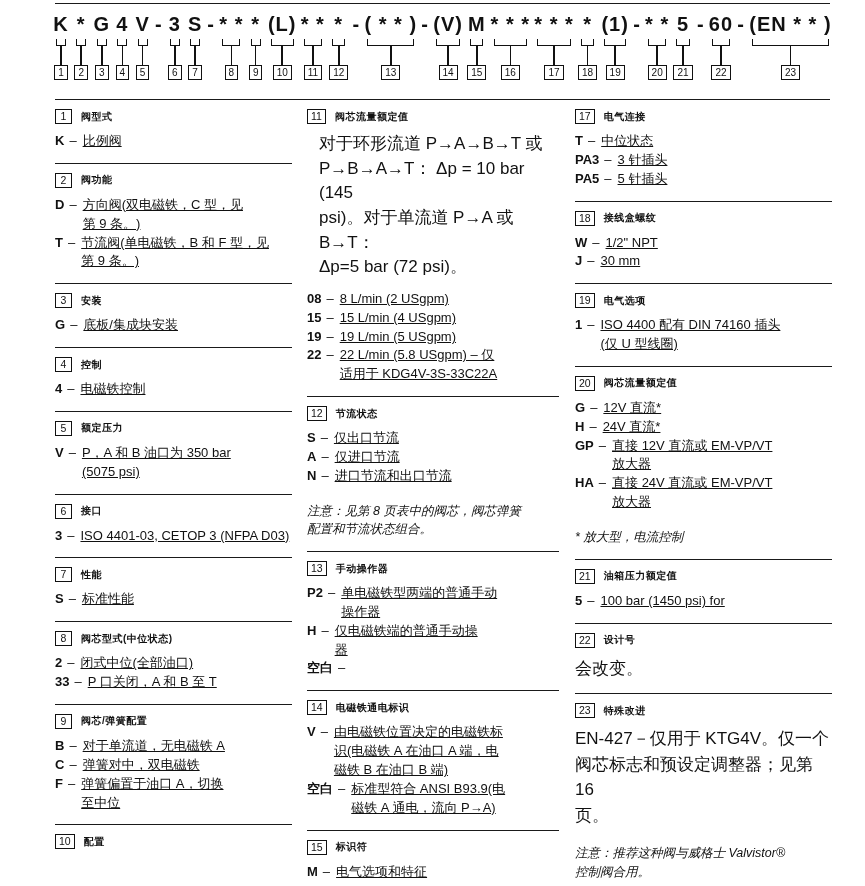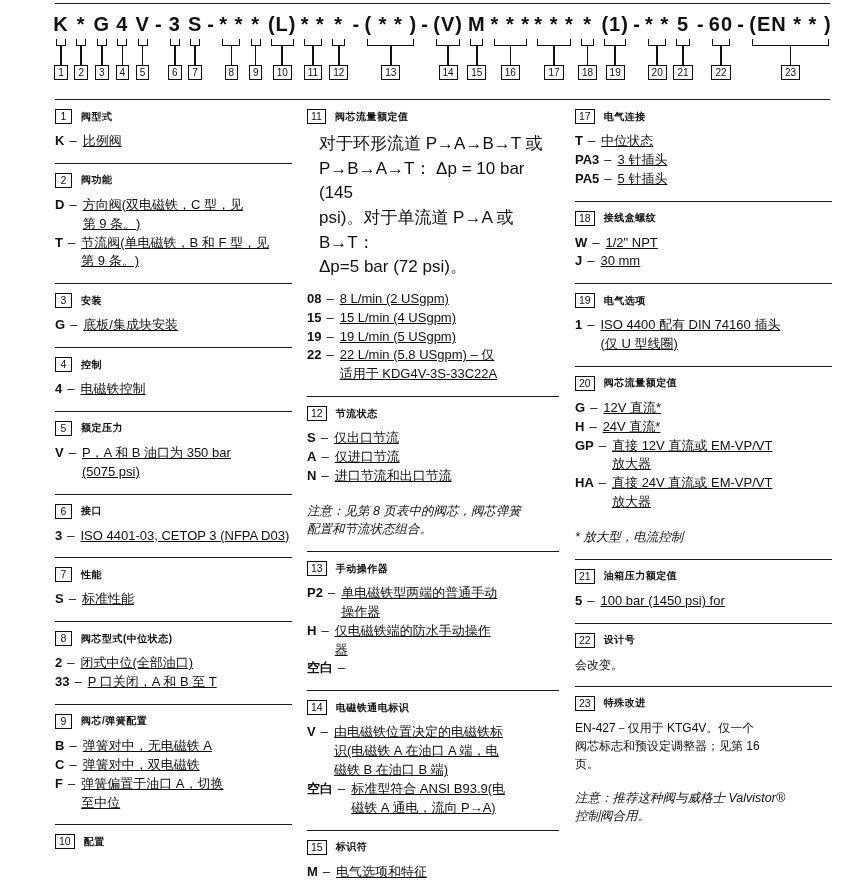--- a/index.html
+++ b/index.html
@@ -30,21 +30,21 @@
   .section{padding:5px 0 12px;}
   .section + .section{border-top:1px solid #1a1a1a;}
   .sec-title{display:flex;align-items:center;gap:9px;margin:4px 0 8px;}
   .sec-title .numbox{font-size:10.5px;min-width:9px;}
   .sec-title .t{font-weight:bold;font-size:10px;letter-spacing:.5px;}
   .item{display:flex;align-items:flex-start;font-size:13px;line-height:1.45;margin:0;}
   .item .code{font-weight:bold;margin-right:5px;white-space:nowrap;}
   .item .dash{margin-right:6px;}
   .item .desc{white-space:pre-line;text-decoration:underline;}
   .intro{font-size:17px;line-height:1.45;white-space:pre-line;margin:0 12px 10px;}
-  .body{font-size:12px;line-height:1.5;white-space:pre-line;margin:0;}
+  .body{font-size:17px;line-height:1.5;white-space:pre-line;margin:0;}
   .note{font-style:italic;font-size:12.5px;line-height:1.5;white-space:pre-line;margin:16px 0 0;}
 </style>
 </head>
 <body>
 
 <div id="rule-top" class="rule"></div>
 
 <div id="diagram">
   <div id="code-segments">
       <div class="seg">
@@ -314,21 +314,21 @@
       </div>
     </section>
     <section class="section">
       <div class="sec-title">
         <span class="numbox">9</span>
         <span class="t">阀芯/弹簧配置</span>
       </div>
       <div class="item">
         <span class="code">B</span>
         <span class="dash">–</span>
-        <span class="desc">弹簧对中，无电磁铁 A</span>
+        <span class="desc">对于单流道，无电磁铁 A</span>
       </div>
       <div class="item">
         <span class="code">C</span>
         <span class="dash">–</span>
         <span class="desc">弹簧对中，双电磁铁</span>
       </div>
       <div class="item">
         <span class="code">F</span>
         <span class="dash">–</span>
         <span class="desc">弹簧偏置于油口 A，切换
@@ -404,21 +404,21 @@
       </div>
       <div class="item">
         <span class="code">P2</span>
         <span class="dash">–</span>
         <span class="desc">单电磁铁型两端的普通手动
 操作器</span>
       </div>
       <div class="item">
         <span class="code">H</span>
         <span class="dash">–</span>
-        <span class="desc">仅电磁铁端的防水手动操作
+        <span class="desc">仅电磁铁端的普通手动操
 器</span>
       </div>
       <div class="item">
         <span class="code">空白</span>
         <span class="dash">–</span>
       </div>
     </section>
     <section class="section">
       <div class="sec-title">
         <span class="numbox">14</span>

